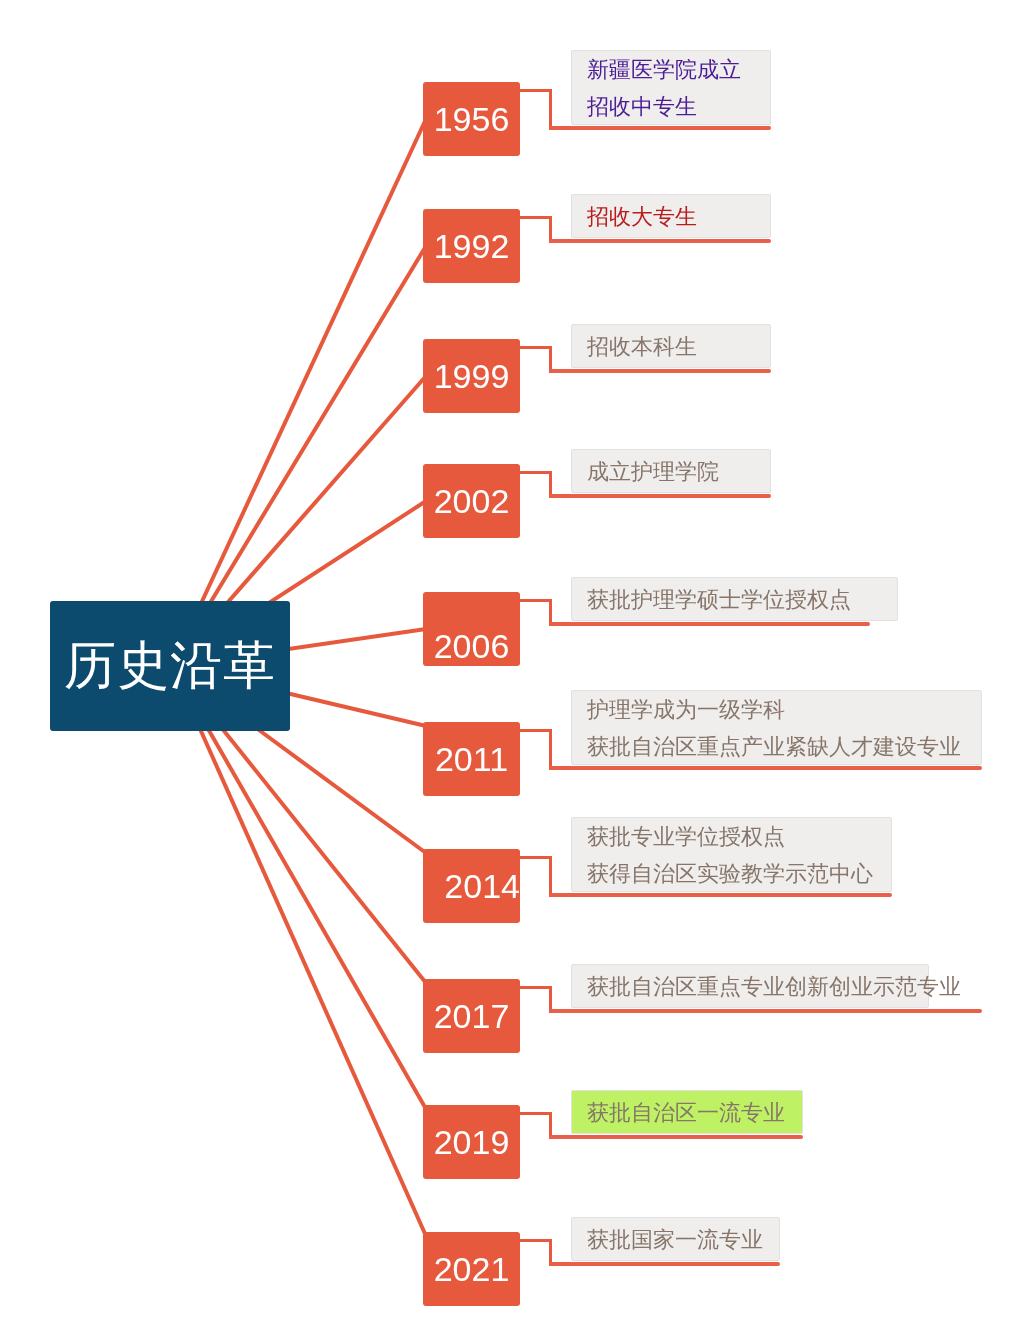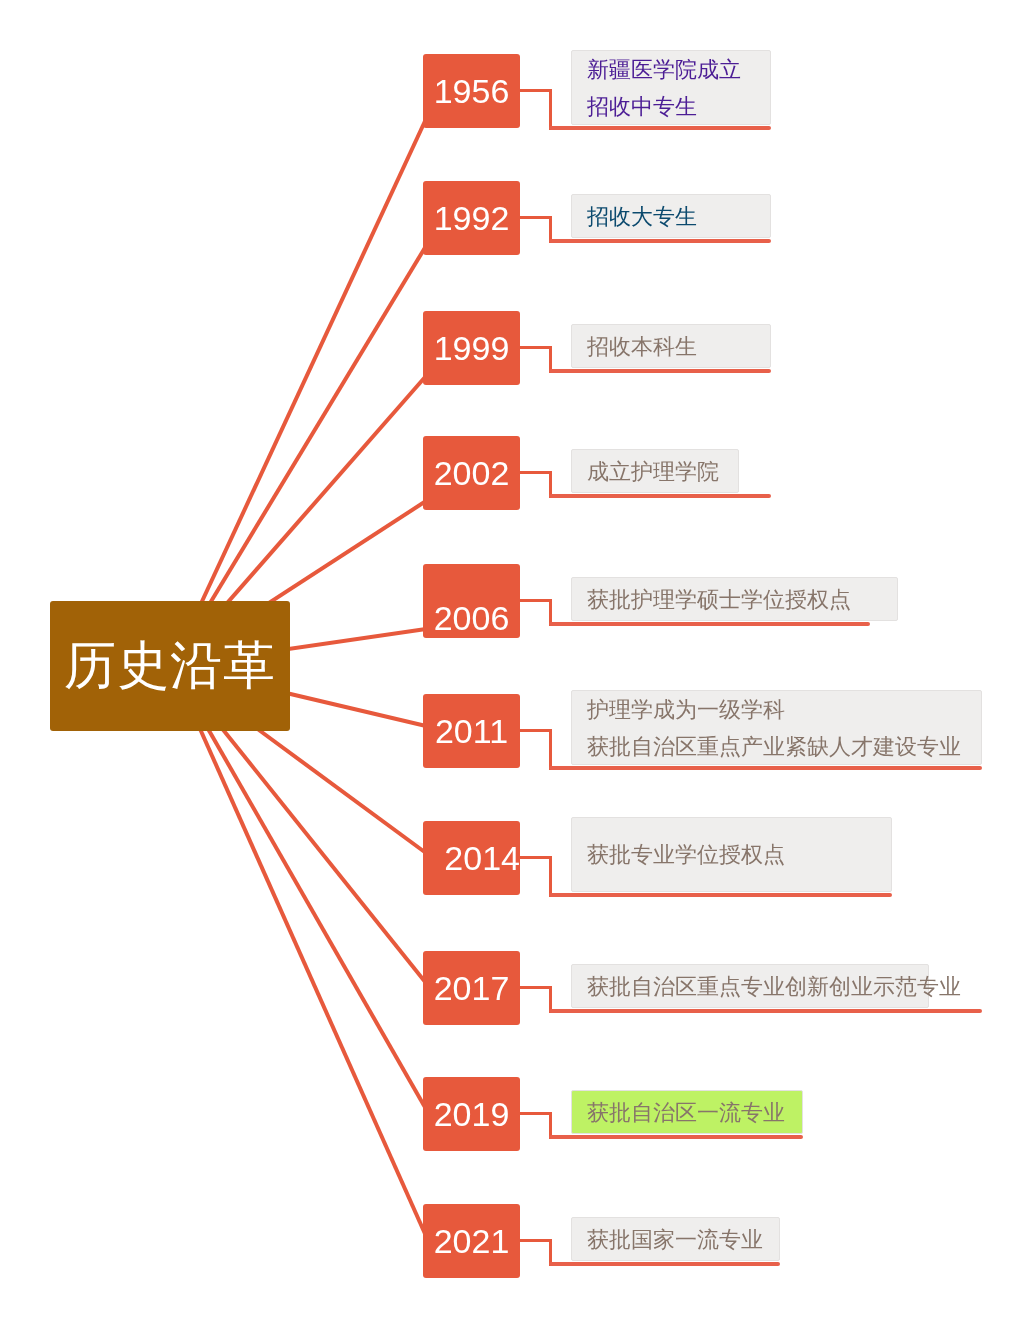--- a/index.html
+++ b/index.html
@@ -14,21 +14,21 @@
   .central-node{
     position:absolute;left:50px;top:601px;width:240px;height:130px;
     border-radius:3px;z-index:3;
     display:flex;align-items:center;justify-content:center;
     color:#ffffff;font-size:52px;letter-spacing:1px;
   }
   .year-box{
     position:absolute;left:423px;width:97px;height:74px;
     border-radius:3px;z-index:3;
     display:flex;align-items:center;justify-content:center;
-    color:#ffffff;font-size:34px;
+    color:#ffffff;font-size:34px;margin-top:28px;
   }
   .desc-box{
     position:absolute;left:571px;z-index:2;
     box-sizing:border-box;
     border:1px solid #e3e1e0;
     border-radius:2px;
     display:flex;flex-direction:column;justify-content:center;
     padding:0 15px;
     font-size:22px;line-height:37px;
     white-space:nowrap;
@@ -48,21 +48,21 @@
       <line x1="172" y1="666" x2="426" y2="376" stroke="#E7593C" stroke-width="4"></line>
       <line x1="172" y1="666" x2="426" y2="501" stroke="#E7593C" stroke-width="4"></line>
       <line x1="172" y1="666" x2="426" y2="629" stroke="#E7593C" stroke-width="4"></line>
       <line x1="172" y1="666" x2="426" y2="726" stroke="#E7593C" stroke-width="4"></line>
       <line x1="172" y1="666" x2="426" y2="853" stroke="#E7593C" stroke-width="4"></line>
       <line x1="172" y1="666" x2="426" y2="983" stroke="#E7593C" stroke-width="4"></line>
       <line x1="172" y1="666" x2="426" y2="1109" stroke="#E7593C" stroke-width="4"></line>
       <line x1="172" y1="666" x2="426" y2="1236" stroke="#E7593C" stroke-width="4"></line>
     </svg>
 
-  <div class="central-node" style="background: #a16207;">
+  <div class="central-node" style="background: #0c4a6e;">
     <span>历史沿革</span>
   </div>
 
   <div id="branches">
   <div>
     <div class="year-box" style="top: 54px; background: rgb(231, 89, 60);">
       <span>1956</span>
     </div>
     <div class="conn-h" style="left: 520px; top: 89px; width: 32px; background: rgb(231, 89, 60);"></div>
     <div class="conn-v" style="left: 549px; top: 89px; height: 41px; background: rgb(231, 89, 60);"></div>
@@ -73,21 +73,21 @@
         </div>
   </div>
 
   <div>
     <div class="year-box" style="top: 181px; background: rgb(231, 89, 60);">
       <span>1992</span>
     </div>
     <div class="conn-h" style="left: 520px; top: 216px; width: 32px; background: rgb(231, 89, 60);"></div>
     <div class="conn-v" style="left: 549px; top: 216px; height: 27px; background: rgb(231, 89, 60);"></div>
     <div class="underline" style="left: 549px; top: 239px; width: 222px; background: rgb(232, 96, 74);"></div>
-    <div class="desc-box" style="top: 194px; width: 200px; height: 44px; background: rgb(239, 238, 237); border-color: rgb(227, 225, 224); color: #0c4a6e;">
+    <div class="desc-box" style="top: 194px; width: 200px; height: 44px; background: rgb(239, 238, 237); border-color: rgb(227, 225, 224); color: #b91c1c;">
           <span class="desc-line">招收大专生</span>
         </div>
   </div>
 
   <div>
     <div class="year-box" style="top: 311px; background: rgb(231, 89, 60);">
       <span>1999</span>
     </div>
     <div class="conn-h" style="left: 520px; top: 346px; width: 32px; background: rgb(231, 89, 60);"></div>
     <div class="conn-v" style="left: 549px; top: 346px; height: 27px; background: rgb(231, 89, 60);"></div>
@@ -97,21 +97,21 @@
         </div>
   </div>
 
   <div>
     <div class="year-box" style="top: 436px; background: rgb(231, 89, 60);">
       <span>2002</span>
     </div>
     <div class="conn-h" style="left: 520px; top: 471px; width: 32px; background: rgb(231, 89, 60);"></div>
     <div class="conn-v" style="left: 549px; top: 471px; height: 27px; background: rgb(231, 89, 60);"></div>
     <div class="underline" style="left: 549px; top: 494px; width: 222px; background: rgb(232, 96, 74);"></div>
-    <div class="desc-box" style="top: 449px; width: 168px; height: 44px; background: rgb(239, 238, 237); border-color: rgb(227, 225, 224); color: rgb(135, 117, 106);">
+    <div class="desc-box" style="top: 449px; width: 200px; height: 44px; background: rgb(239, 238, 237); border-color: rgb(227, 225, 224); color: rgb(135, 117, 106);">
           <span class="desc-line">成立护理学院</span>
         </div>
   </div>
 
   <div>
     <div class="year-box" style="top: 564px; background: rgb(231, 89, 60); align-items: flex-end;">
       <span>2006</span>
     </div>
     <div class="conn-h" style="left: 520px; top: 599px; width: 32px; background: rgb(231, 89, 60);"></div>
     <div class="conn-v" style="left: 549px; top: 599px; height: 27px; background: rgb(231, 89, 60);"></div>
@@ -136,20 +136,21 @@
 
   <div>
     <div class="year-box" style="top: 821px; background: rgb(231, 89, 60); justify-content: flex-end;">
       <span>2014</span>
     </div>
     <div class="conn-h" style="left: 520px; top: 856px; width: 32px; background: rgb(231, 89, 60);"></div>
     <div class="conn-v" style="left: 549px; top: 856px; height: 41px; background: rgb(231, 89, 60);"></div>
     <div class="underline" style="left: 549px; top: 893px; width: 343px; background: rgb(232, 96, 74);"></div>
     <div class="desc-box" style="top: 817px; width: 321px; height: 75px; background: rgb(239, 238, 237); border-color: rgb(227, 225, 224); color: rgb(135, 117, 106);">
           <span class="desc-line">获批专业学位授权点</span>
+          <span class="desc-line">获得自治区实验教学示范中心</span>
         </div>
   </div>
 
   <div>
     <div class="year-box" style="top: 951px; background: rgb(231, 89, 60);">
       <span>2017</span>
     </div>
     <div class="conn-h" style="left: 520px; top: 986px; width: 32px; background: rgb(231, 89, 60);"></div>
     <div class="conn-v" style="left: 549px; top: 986px; height: 27px; background: rgb(231, 89, 60);"></div>
     <div class="underline" style="left: 549px; top: 1009px; width: 433px; background: rgb(232, 96, 74);"></div>

